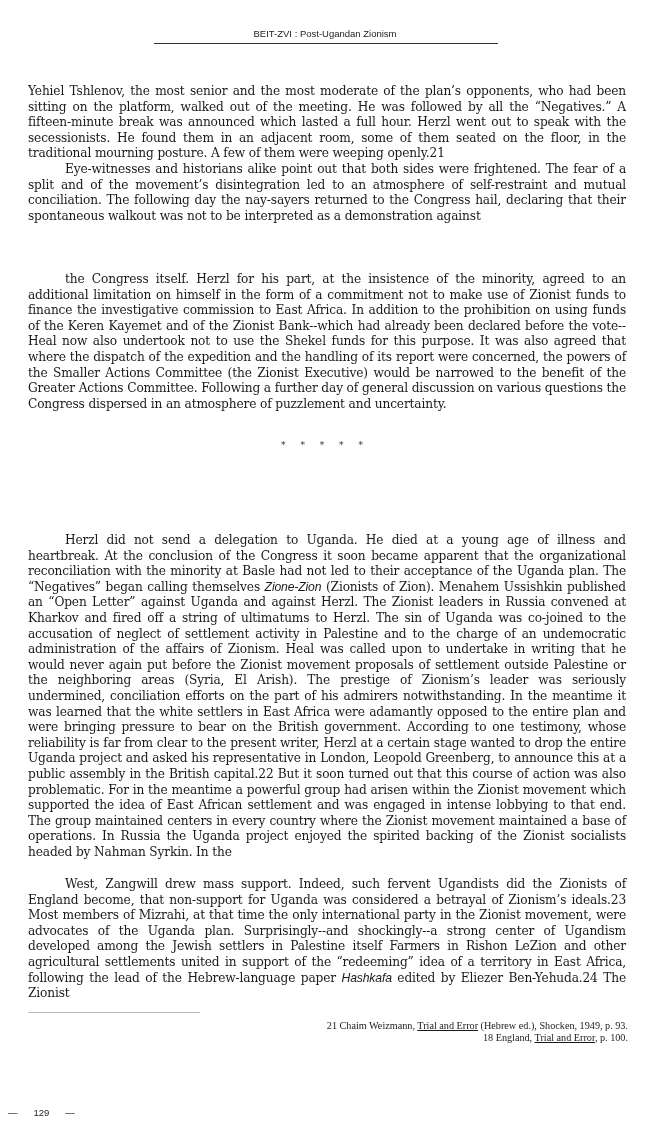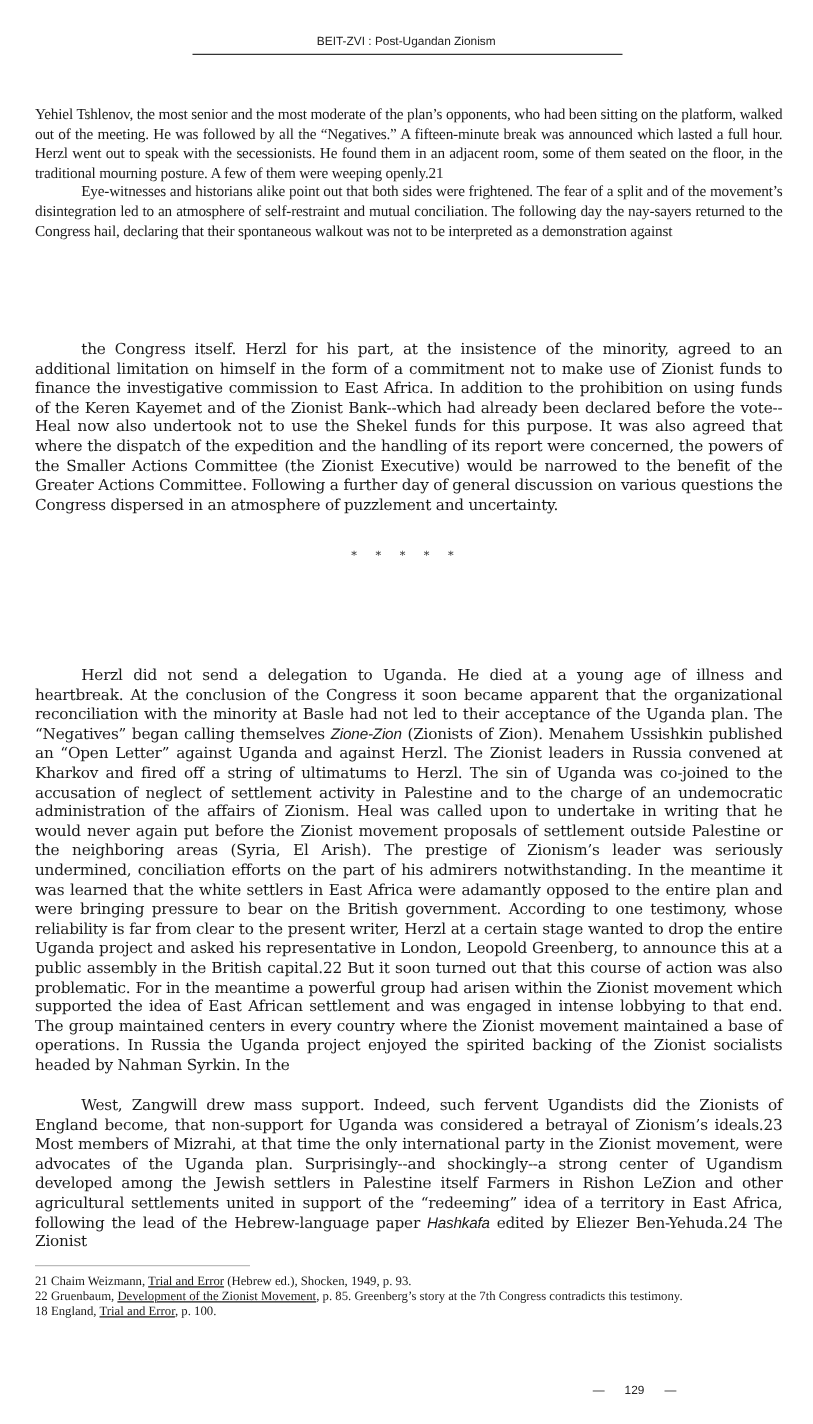--- a/index.html
+++ b/index.html
@@ -12,41 +12,41 @@
     position: absolute; top: 43px; left: 154px; width: 344px; height: 0;
     border-top: 1px solid #333;
   }
   .body-text {
     position: absolute; left: 28px; width: 598px;
     font-family: "DejaVu Serif", serif; font-size: 12.2px; line-height: 15.6px;
     text-align: justify; letter-spacing: -0.15px;
   }
   .body-text p { margin: 0; }
   .indent { text-indent: 37px; }
-  .block1 { top: 84px; font-family: Liberation Serif, serif; }
+  .block1 { top: 84px; }
   .block2 { top: 272px; }
   .stars {
     position: absolute; top: 440px; left: 0; width: 650px; text-align: center;
     font-family: "DejaVu Serif", serif; font-size: 9px; letter-spacing: 6px; color: #333;
   }
   .block3 { top: 489px; margin-top: 44px; }
   .block4 { top: 877px; }
   .fn-rule {
     position: absolute; top: 1012px; left: 28px; width: 172px; height: 0;
     border-top: 1px solid #bbb;
   }
   .footnotes {
     position: absolute; top: 1020px; left: 28px; width: 600px;
     font-family: "Liberation Serif", serif; font-size: 10.2px; line-height: 12.2px; color: #1a1a1a;
   }
-  .footnotes div { white-space: nowrap; }
+  .footnotes div { white-space: nowrap; text-align: right; }
   .u { text-decoration: underline; }
   .em { font-style: italic; font-family: "Liberation Sans", sans-serif; }
   .page-num {
-    position: absolute; top: 1107px; left: 0; width: 549px; text-align: right;
+    position: absolute; top: 1107px; left: 0; width: 549px; text-align: left;
     font-family: "Liberation Sans", sans-serif; font-size: 9.5px; color: #222;
   }
   .page-num span { margin: 0 8px; }
 </style>
 </head>
 <body>
 
 <div class="header">BEIT-ZVI : Post-Ugandan Zionism</div>
 <div class="header-rule"></div>
 
@@ -66,19 +66,18 @@
 </div>
 
 <div class="body-text block4">
   <p class="indent"><span>West, Zangwill drew mass support. Indeed, such fervent Ugandists did the Zionists of England become, that non-support for Uganda was considered a betrayal of Zionism’s ideals.23 Most members of Mizrahi, at that time the only international party in the Zionist movement, were advocates of the Uganda plan. Surprisingly--and shockingly--a strong center of Ugandism developed among the Jewish settlers in Palestine itself Farmers in Rishon LeZion and other agricultural settlements united in support of the “redeeming” idea of a territory in East Africa, following the lead of the Hebrew-language paper </span><span class="em">Hashkafa</span><span> edited by Eliezer Ben-Yehuda.24 The Zionist</span></p>
 </div>
 
 <div class="fn-rule"></div>
 
 <div class="footnotes">
   <div><span>21</span> <span>Chaim Weizmann, </span><span class="u">Trial and Error</span><span> (Hebrew ed.), Shocken, 1949, p. 93.</span></div>
-  <div><span>22</span> <span>Gruenbaum, </span><span class="u">Development of the Zionist Movement</span><span>, p. 85. Greenberg’s story at the 7th Congress contradicts this testimony.</span></div>
   <div><span>18</span> <span>England, </span><span class="u">Trial and Error</span><span>, p. 100.</span></div>
 </div>
 
 <div class="page-num">
   <span>—</span><span>129</span><span>—</span>
 </div>
 
 </body></html>

